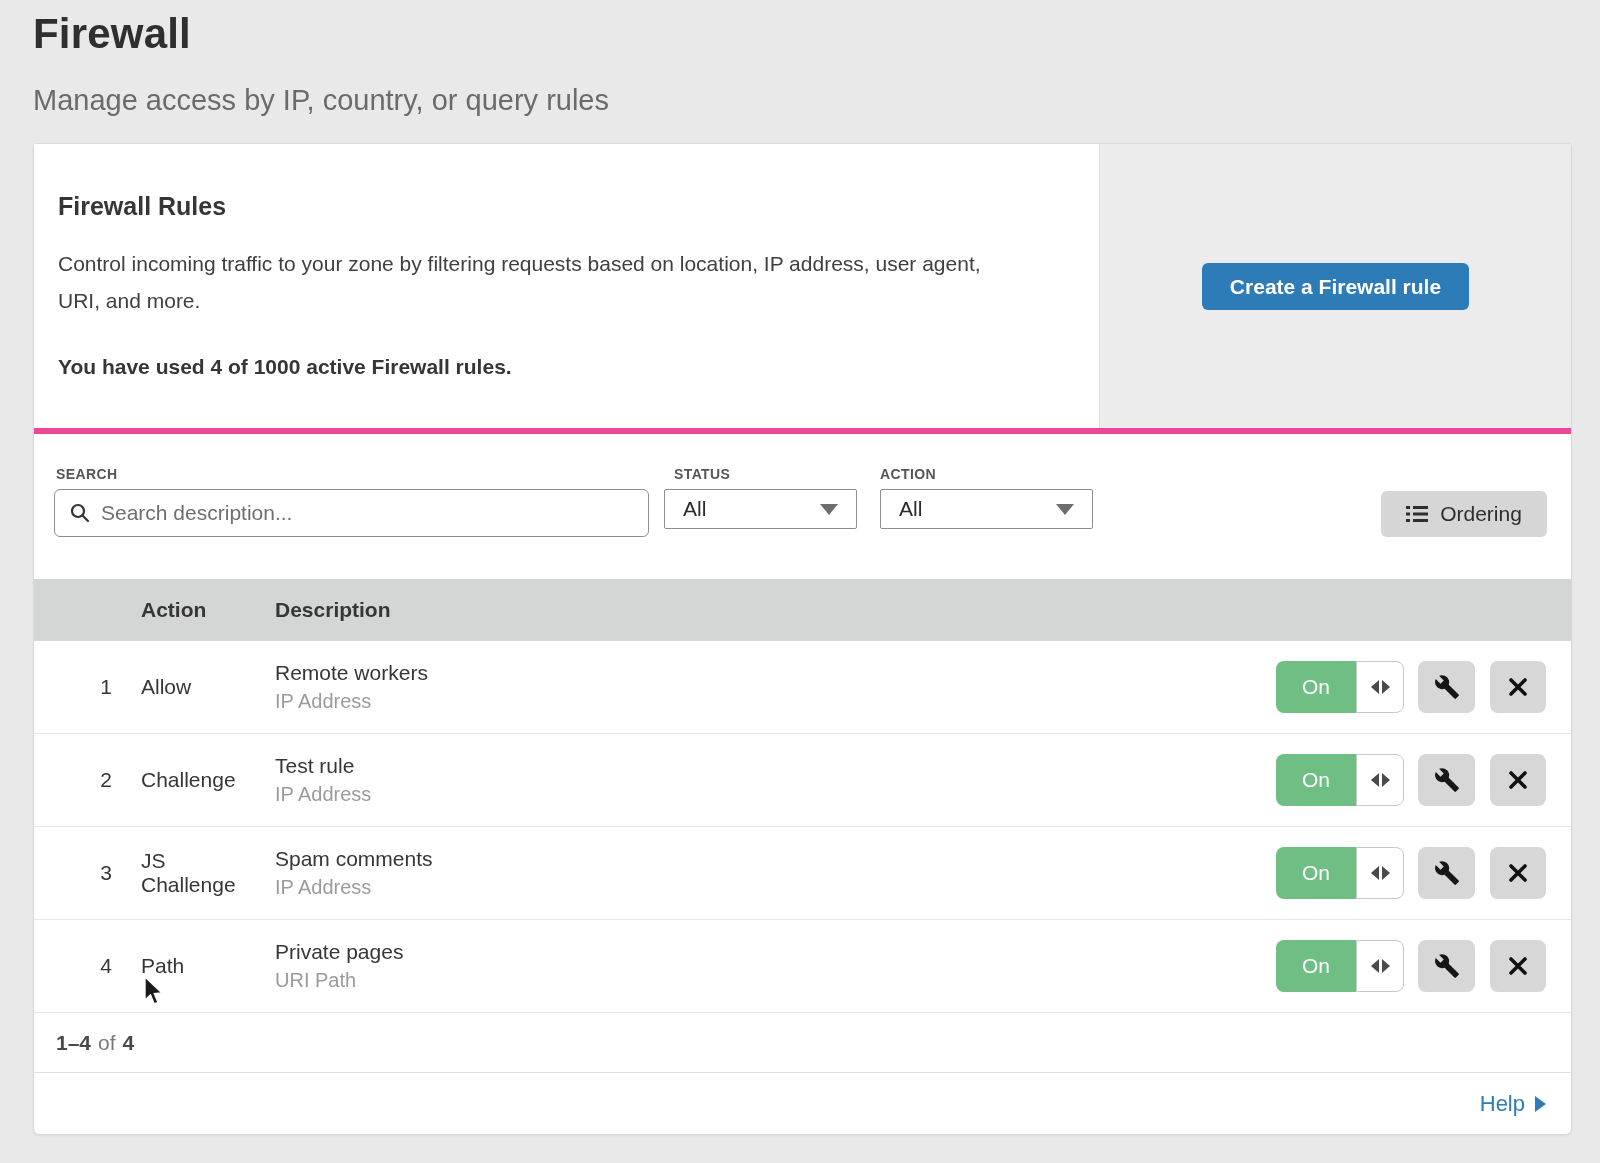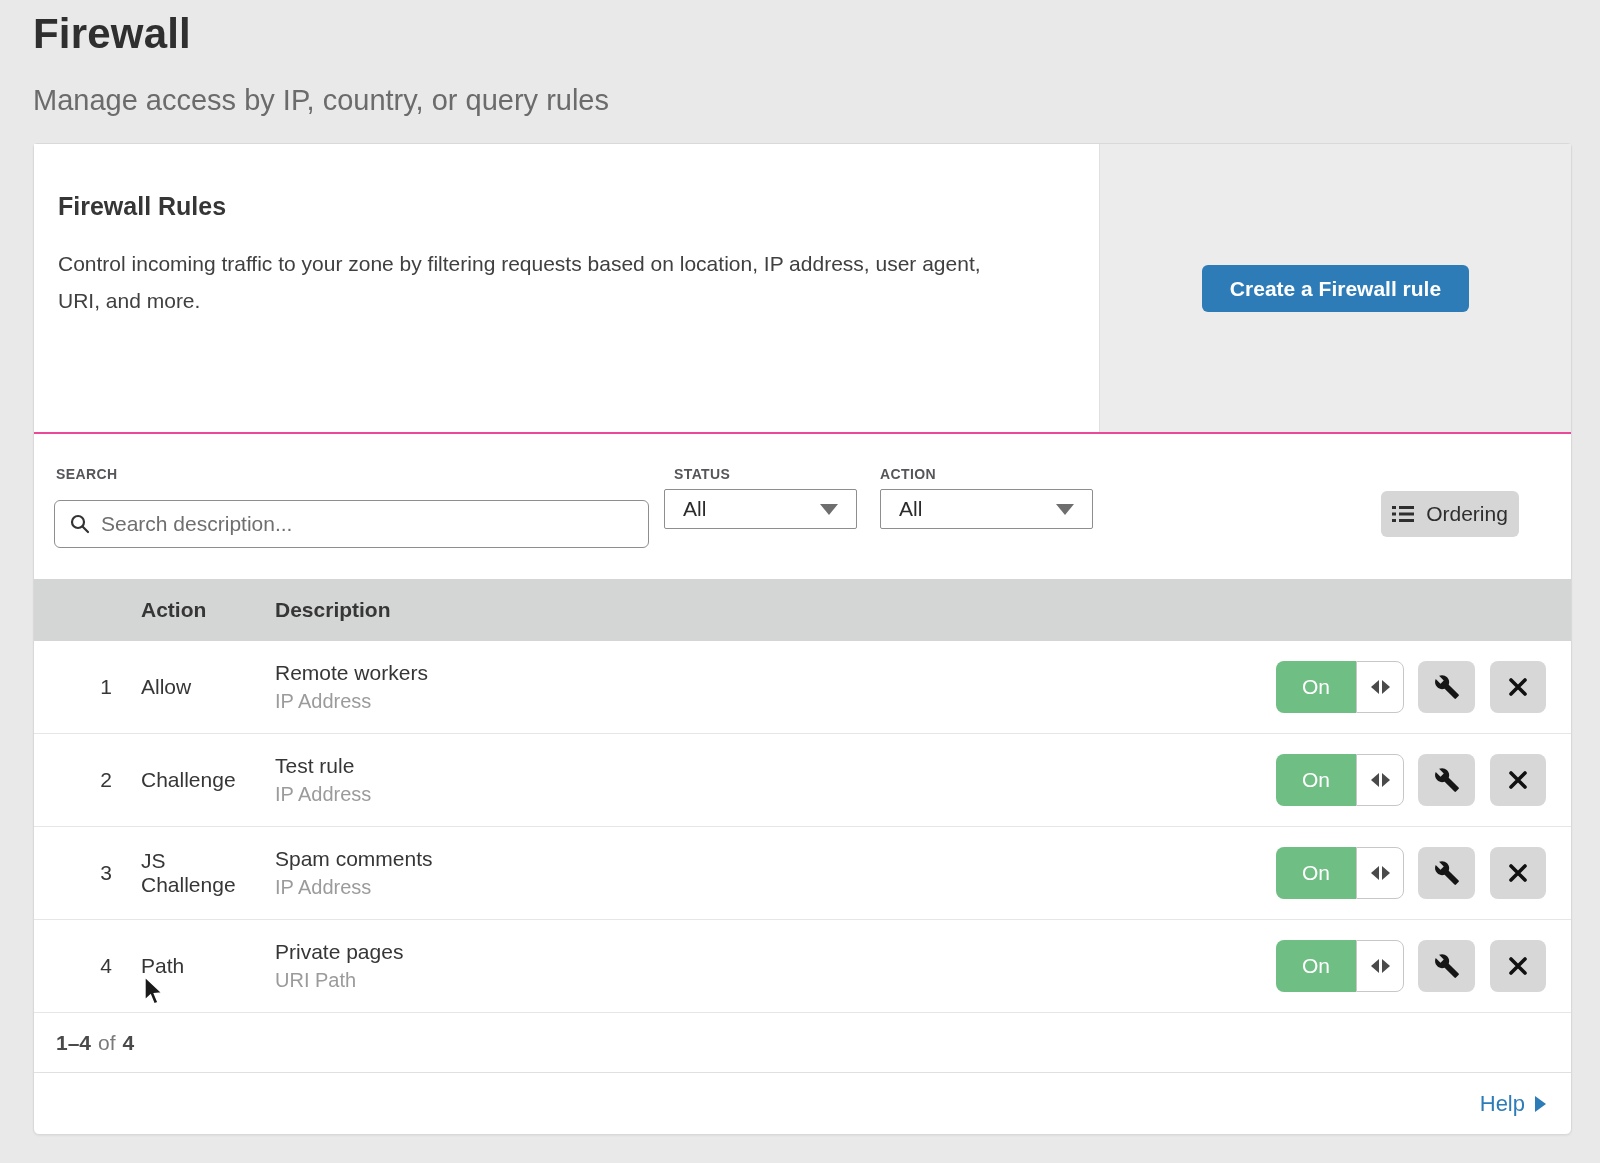--- a/index.html
+++ b/index.html
@@ -17,21 +17,21 @@
   .page-subtitle { margin-top:26px; font-size:29px; font-weight:400; color:#6b6b6b; }
 
   
   .card {
     position:absolute; left:33px; top:143px; width:1539px; height:992px;
     background:#ffffff; border:1px solid #d9d9d9; border-radius:4px 4px 6px 6px;
     box-shadow:0 1px 2px rgba(0,0,0,0.05);
   }
 
   
-  .top-section { display:flex; height:290px; border-bottom:2px solid #ec4899; }
+  .top-section { display:flex; height:290px; border-bottom:6px solid #ec4899; }
   .rules-intro { flex:1; padding:48px 70px 0 24px; background:#fff; }
   .rules-title { font-size:25px; font-weight:700; color:#363636; }
   .rules-desc { margin-top:24px; font-size:21px; line-height:37px; color:#404040; max-width:960px; }
   .rules-usage { margin-top:36px; font-size:21px; font-weight:700; color:#363636; }
   .create-panel {
     width:472px; background:#ececec; border-left:1px solid #e0e0e0;
     display:flex; align-items:center; justify-content:center;
   }
   .create-btn {
     background:#2d7cb8; color:#fff; border:none; border-radius:6px;
@@ -42,21 +42,21 @@
   
   .filters { position:relative; height:145px; background:#fff; }
   .filter-label {
     position:absolute; top:32px; font-size:14px; font-weight:700;
     color:#55555a; letter-spacing:0.4px;
   }
   .lbl-search { left:22px; }
   .lbl-status { left:640px; }
   .lbl-action { left:846px; }
   .search-box {
-    position:absolute; left:20px; top:66px; width:595px; height:48px;
+    position:absolute; left:20px; top:55px; width:595px; height:48px;
     border:1px solid #8e8e8e; border-radius:6px; background:#fff;
     display:flex; align-items:center; padding:0 14px;
   }
   .search-box svg { flex:0 0 auto; margin-right:10px; }
   .search-box input {
     border:none; outline:none; flex:1; font-family:inherit;
     font-size:21px; color:#363636; background:transparent;
   }
   .search-box input::placeholder { color:#6f6f6f; opacity:1; }
   .select-box {
@@ -65,21 +65,21 @@
     display:flex; align-items:center; justify-content:space-between;
     padding:0 18px; font-size:21px; color:#2b2b2b; cursor:pointer;
   }
   .sel-status { left:630px; width:193px; }
   .sel-action { left:846px; width:213px; }
   .caret-down {
     width:0; height:0; border-left:9px solid transparent; border-right:9px solid transparent;
     border-top:11px solid #6e6e6e;
   }
   .ordering-btn {
-    position:absolute; left:1347px; top:57px; width:138px; height:46px;
+    position:absolute; left:1347px; top:57px; width:166px; height:46px;
     background:#d5d6d5; border:none; border-radius:6px; cursor:pointer;
     display:flex; align-items:center; justify-content:center; gap:12px;
     font-family:inherit; font-size:21px; color:#2e2e2e;
   }
 
   
   .grid-row {
     display:grid; grid-template-columns:88px 134px 1fr 295px; align-items:center;
   }
   .thead { height:62px; background:#d4d6d5; }
@@ -145,20 +145,21 @@
   <div class="page-title">Firewall</div>
   <div class="page-subtitle">Manage access by IP, country, or query rules</div>
 </div>
 
 <div class="card">
 
   <div class="top-section">
     <div class="rules-intro">
       <div class="rules-title">Firewall Rules</div>
       <div class="rules-desc">Control incoming traffic to your zone by filtering requests based on location, IP address, user agent, URI, and more.</div>
+      <div class="rules-usage">You have used 4 of 1000 active Firewall rules.</div>
     </div>
     <div class="create-panel">
       <button class="create-btn">Create a Firewall rule</button>
     </div>
   </div>
 
   <div class="filters">
     <div class="filter-label lbl-search">SEARCH</div>
     <div class="search-box">
       <svg width="22" height="22" viewBox="0 0 22 22">

